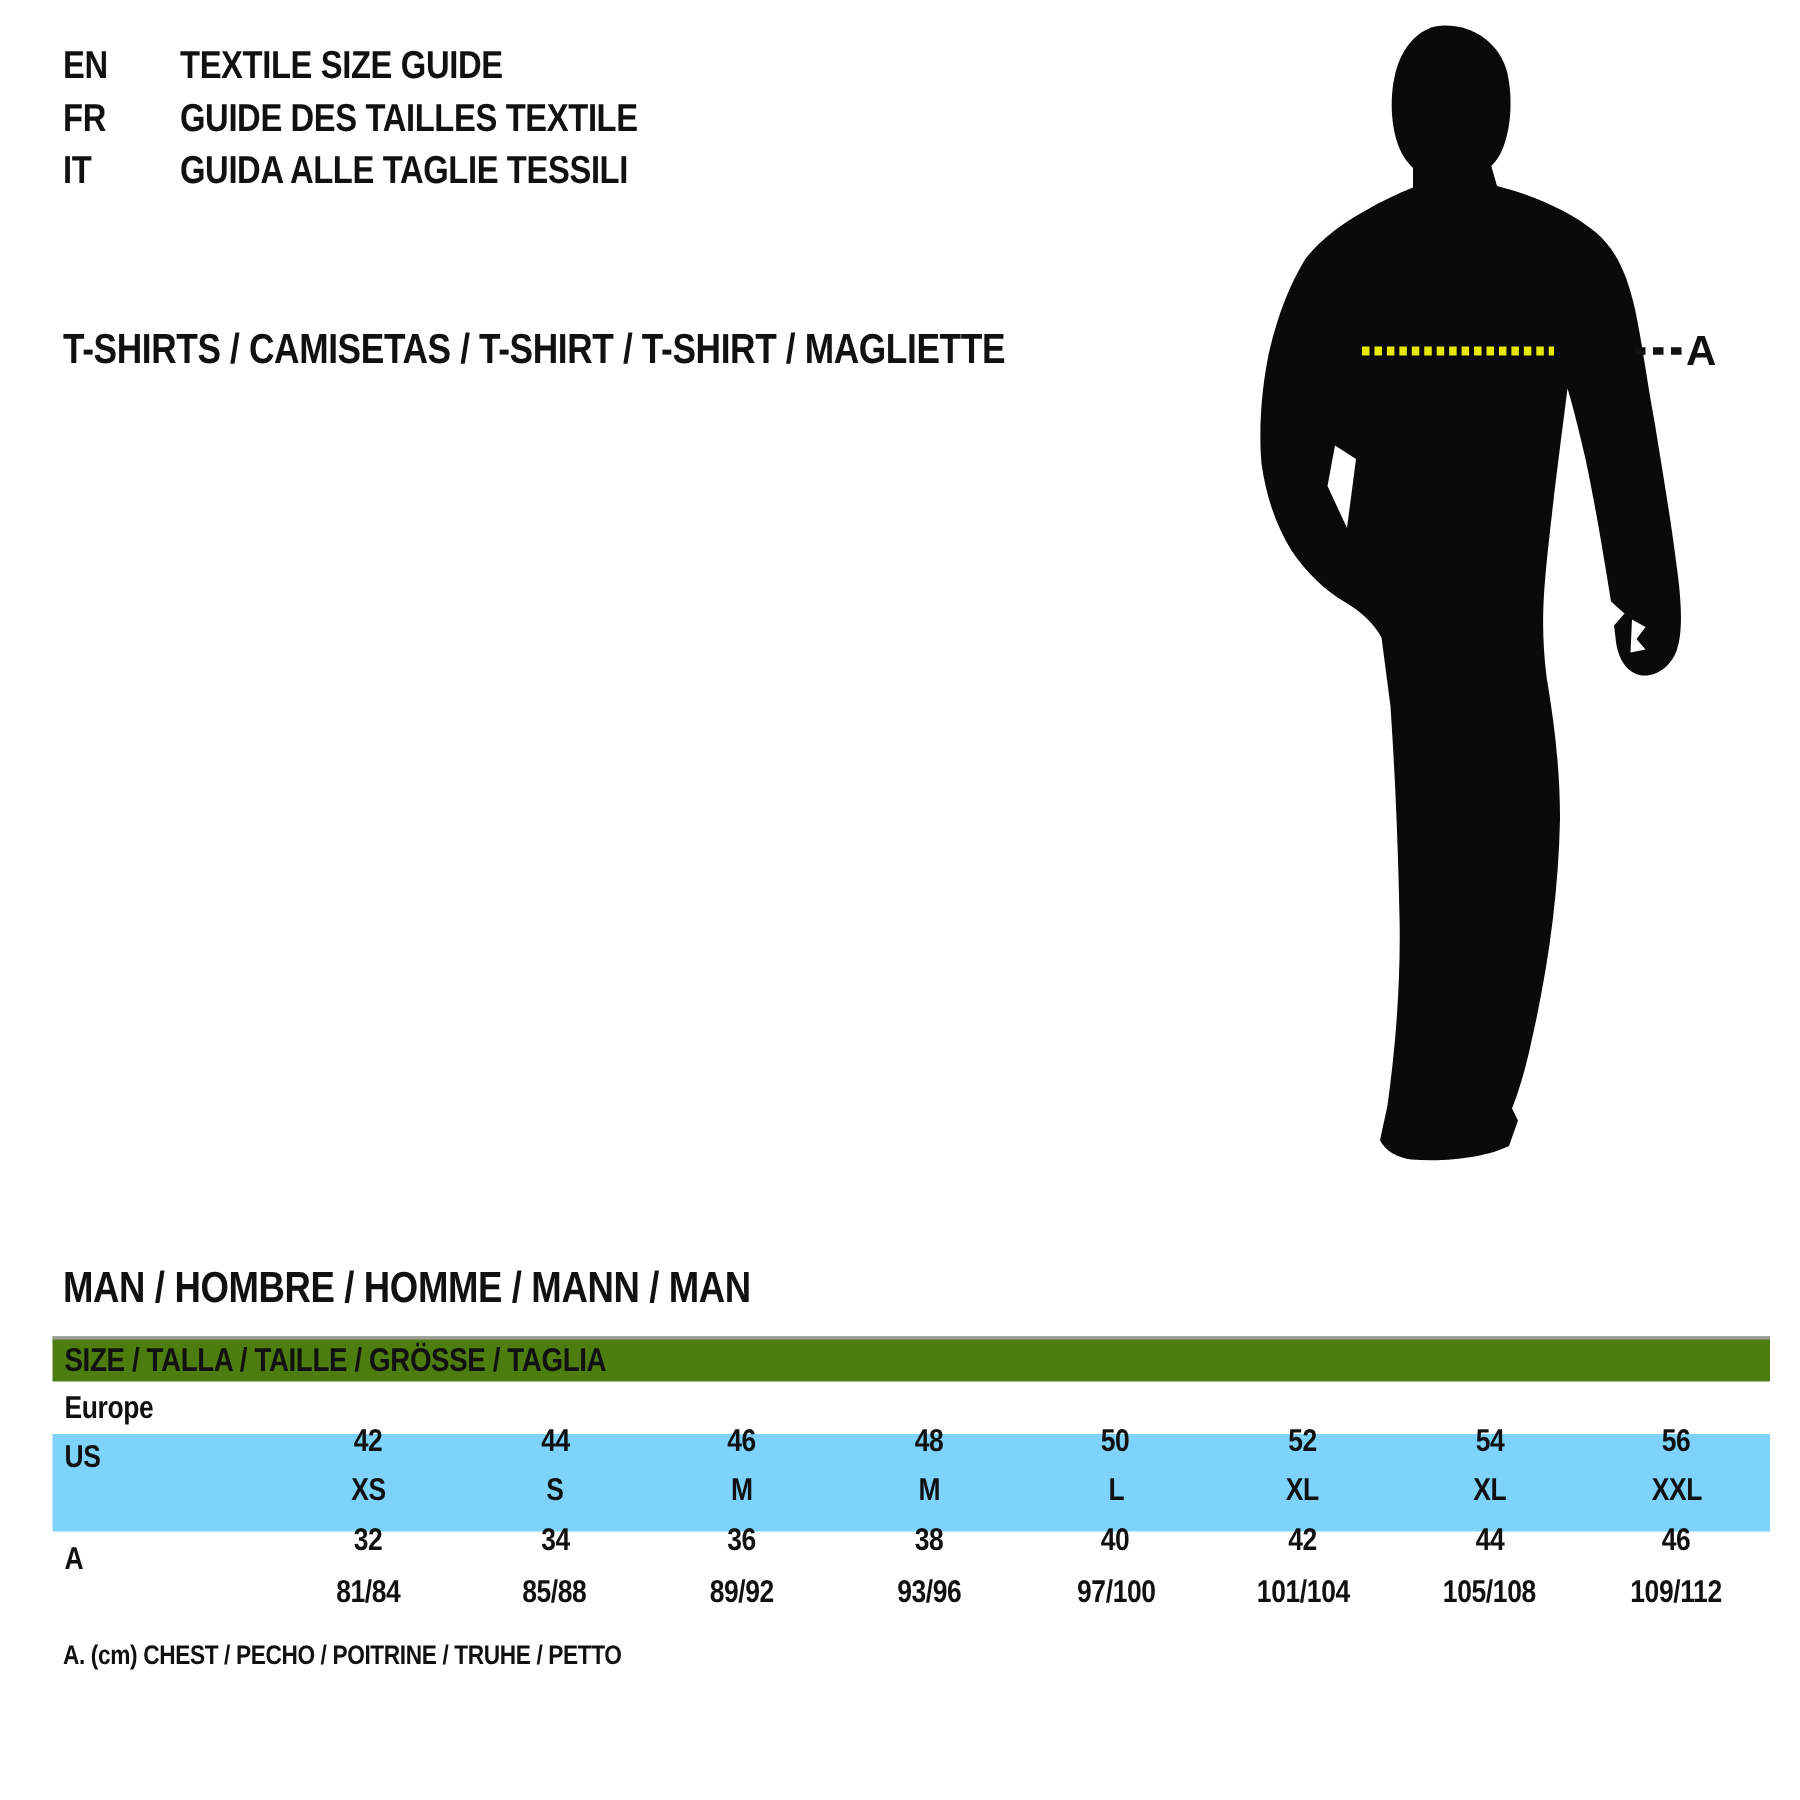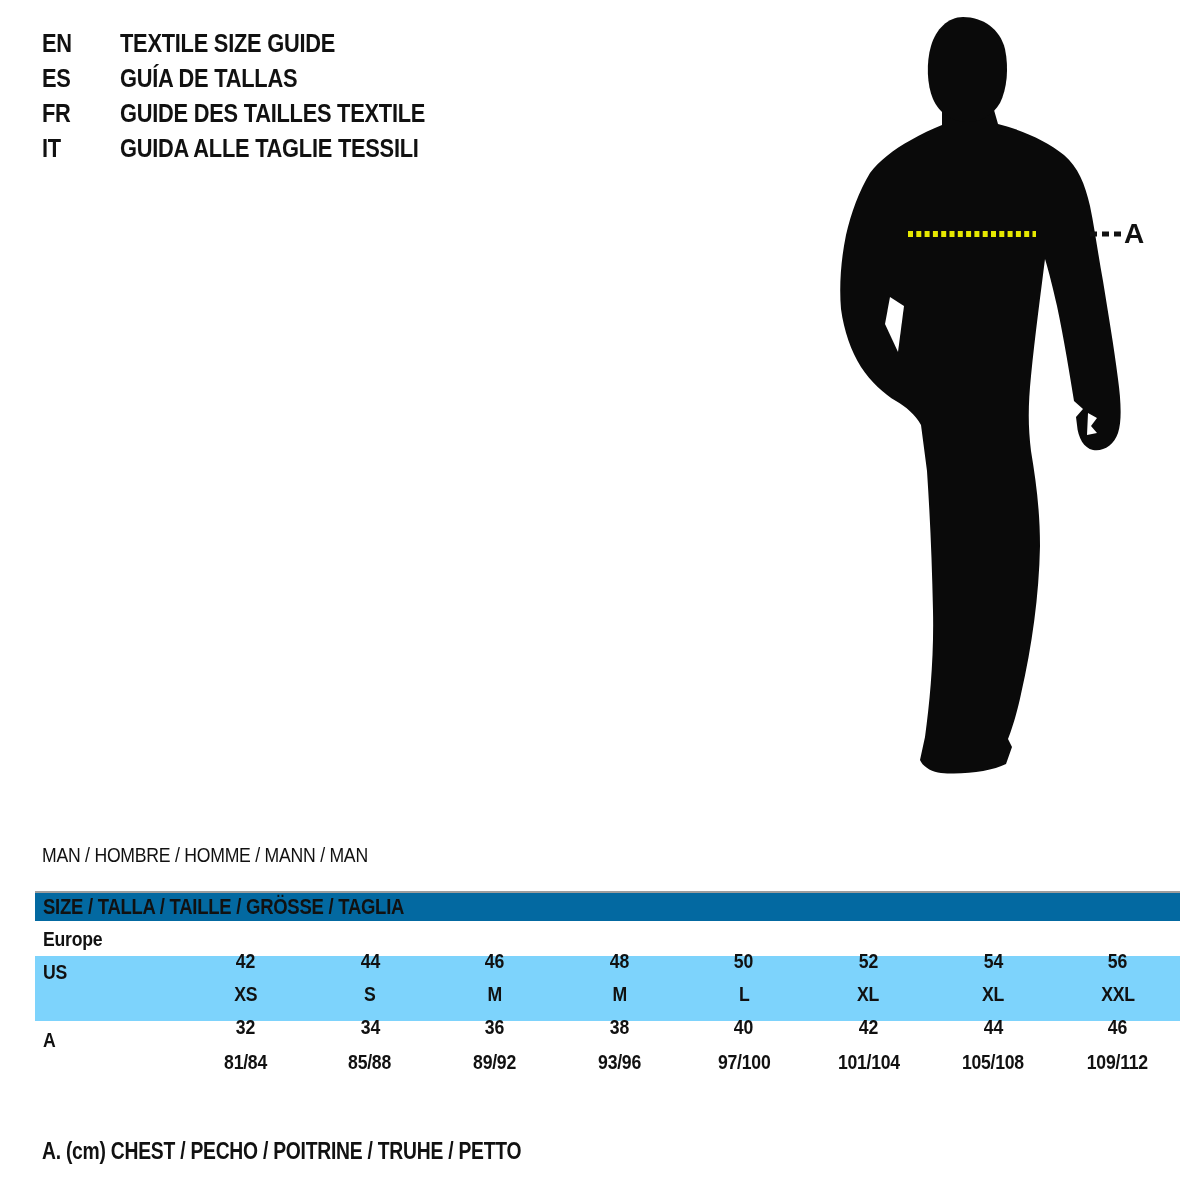--- a/index.html
+++ b/index.html
@@ -14,60 +14,59 @@
   .lang-block { position:absolute; left:42px; top:28px; font-size:26px; font-weight:700; }
   .lang-row   { display:flex; height:35px; align-items:flex-start; }
   .lang-code  { width:78px; }
 
   .cat-block  { position:absolute; left:42px; top:215px; font-size:28px; font-weight:700; }
   .cat-line   { height:35px; display:flex; align-items:center; }
 
   .fig-svg    { position:absolute; left:0; top:0; width:1200px; height:1200px; }
   .a-label    { position:absolute; left:1124px; top:218px; font-size:28px; font-weight:700; }
 
-  .man-title  { position:absolute; left:42px; top:843px; font-size:21px; font-weight:400; }
+  .man-title  { position:absolute; left:42px; top:843px; font-size:29px; font-weight:700; }
 
   .size-table { position:absolute; left:35px; top:891px; width:1145px; }
   .thead {
-    height:30px; background:#0369a1; border-top:2px solid #9e9e9e;
+    height:30px; background:#4d7c0f; border-top:2px solid #9e9e9e;
     line-height:27px; padding-left:8px; font-size:22px; font-weight:700; box-sizing:border-box;
   }
   .trow  { display:flex; align-items:center; font-size:21px; font-weight:700; }
   .trow.shaded { background:#7dd3fc; }
   .r1 { height:35px;justify-content:center; } .r2 { height:32px; } .r3 { height:33px; } .r4 { height:37px; }
   .tlabel { width:148px; padding-left:8px; box-sizing:border-box; text-align:left; }
   .tcell  { flex:1; text-align:center;margin-top:44px; }
 
-  .footnote { position:absolute; left:42px; top:1138px; font-size:23px; font-weight:700; }
+  .footnote { position:absolute; left:42px; top:1093px; font-size:18px; font-weight:700; }
 </style>
 </head>
 <body>
 
 <div class="canvas">
 
   <div class="lang-block">
     <div class="lang-row">
       <span class="lang-code"><span class="cz">EN</span></span>
       <span><span class="cz">TEXTILE SIZE GUIDE</span></span>
     </div>
     <div class="lang-row">
-      <span class="lang-code"><span class="cz">ES</span></span>
-      <span><span class="cz">GUÍA DE TALLAS</span></span>
-    </div>
-    <div class="lang-row">
       <span class="lang-code"><span class="cz">FR</span></span>
       <span><span class="cz">GUIDE DES TAILLES TEXTILE</span></span>
     </div>
     <div class="lang-row">
       <span class="lang-code"><span class="cz">IT</span></span>
       <span><span class="cz">GUIDA ALLE TAGLIE TESSILI</span></span>
     </div>
   </div>
 
   <div class="cat-block">
+    <div class="cat-line">
+        <span class="cz">T-SHIRTS / CAMISETAS / T-SHIRT / T-SHIRT / MAGLIETTE</span>
+      </div>
   </div>
 
   <svg class="fig-svg" viewBox="0 0 1200 1200" aria-hidden="true">
     <path fill="#0a0a0a" d="
       M 942,96 C 955,105 977,105 990,96 L 998,124
       C 1022,130 1047,141 1064,155 C 1078,167 1085,184 1090,206
       C 1095,230 1098,254 1103,281 C 1108,312 1114,347 1118,379
       C 1121,401 1122,421 1118,433 C 1114,445 1103,452 1093,450
       C 1084,448 1078,438 1077,425 L 1076,417 L 1083,409 L 1074,401
       C 1070,376 1064,339 1057,306 C 1053,289 1049,272 1045,259

